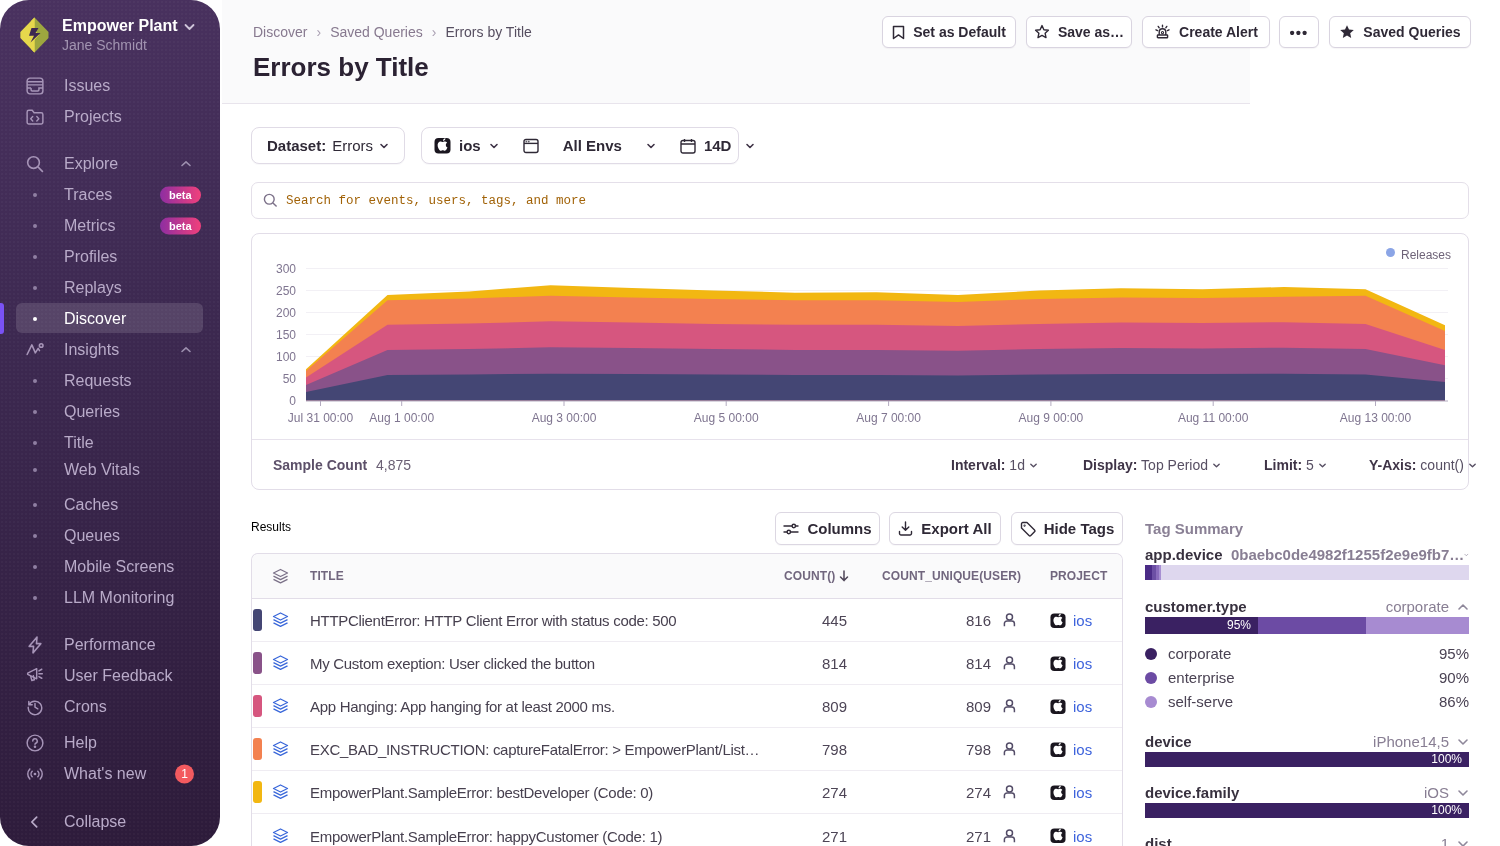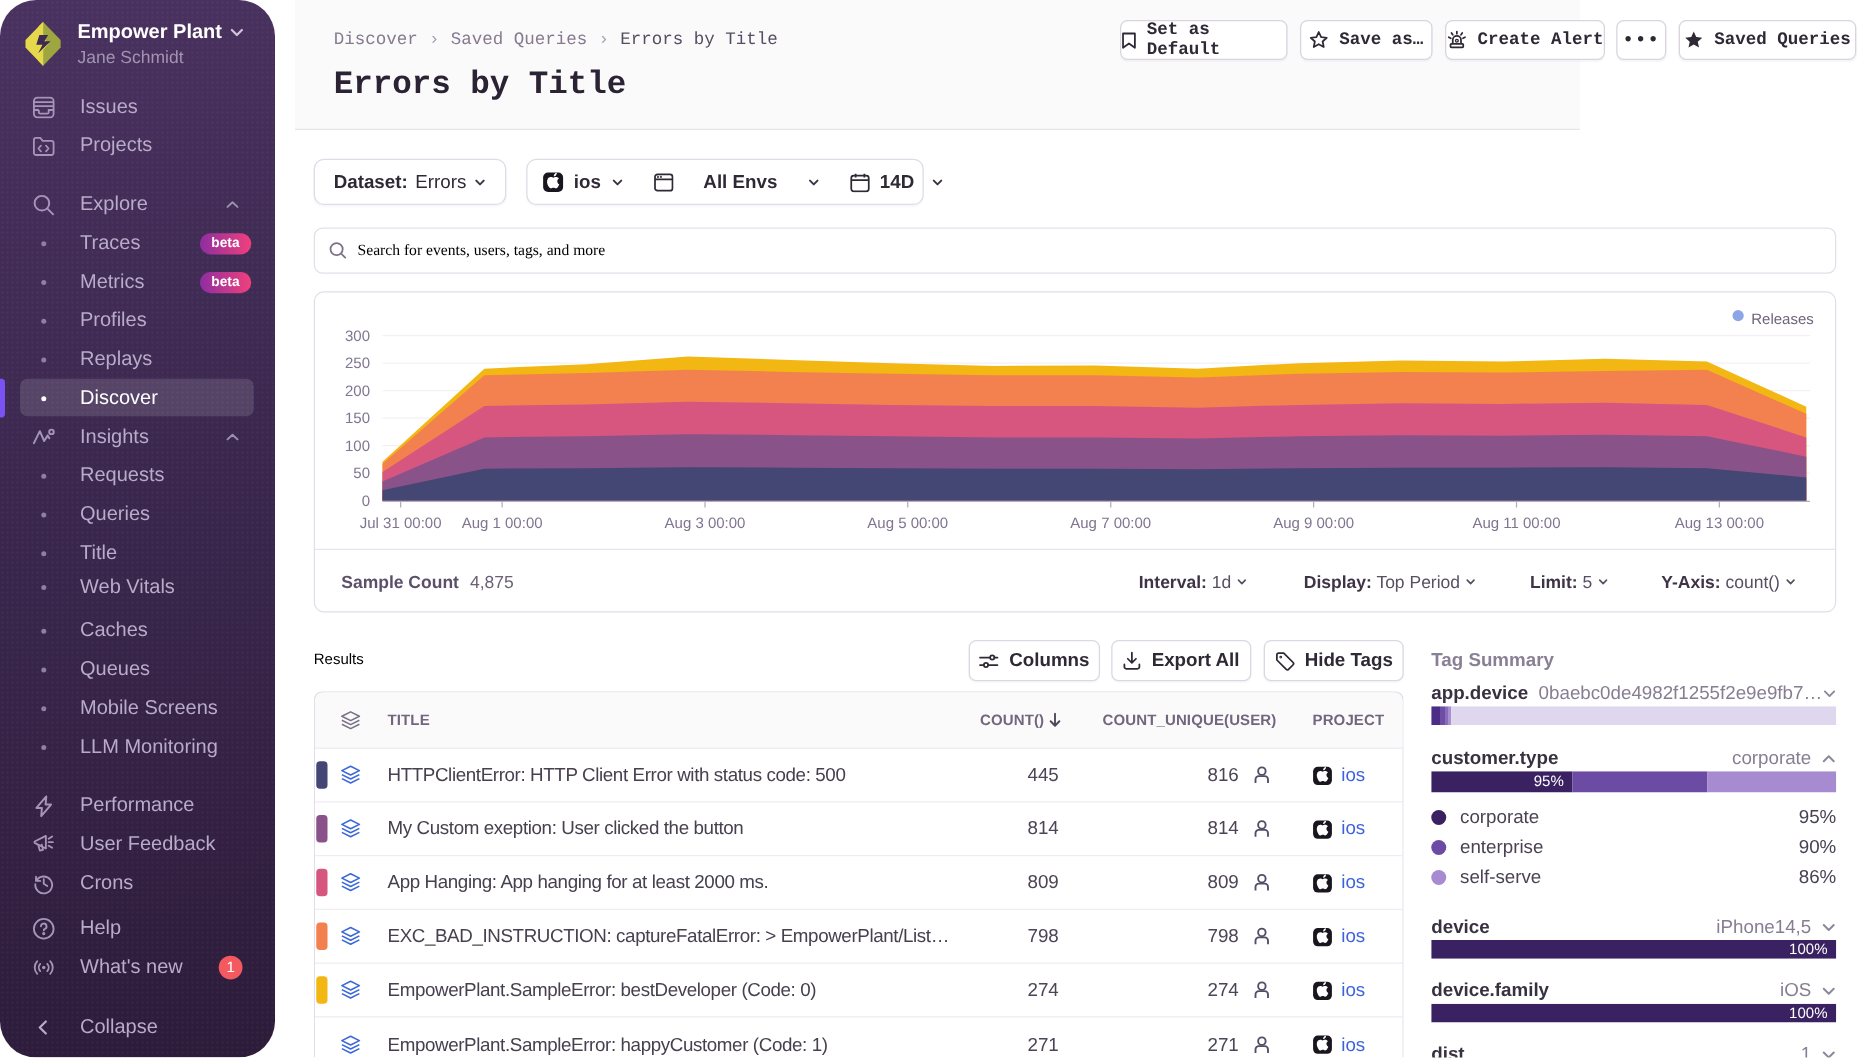--- a/index.html
+++ b/index.html
@@ -23,46 +23,46 @@
 .badge-beta {
   position:absolute; left:160px; top:50%; transform:translateY(-50%); padding:2px 9px 3px; border-radius:10px;
   background:linear-gradient(90deg,#8e2ea1 0%, #f0407c 100%);
   color:#fff; font-size:11px; font-weight:bold; 
 }
 .sel-pill { position:absolute; left:16px; top:0px; width:187px; height:30px; background:rgba(255,255,255,0.13); border-radius:6px; }
 .sel-accent { position:absolute; left:0; top:0px; width:4px; height:31px; background:#7a52f4; border-radius:0 3px 3px 0; }
 .red-badge { position:absolute; left:175px; top:50%; transform:translateY(-50%); width:19px; height:19px; border-radius:50%; background:#f35a5f; color:#fff; font-size:12px; text-align:center; line-height:19px; }
 
 
-#pagehead { position:absolute; left:236px; top:0; width:1028px; height:104px; background:#fafafb; border-bottom:1px solid #e8e4ec;font-family:Liberation Mono, monospace; }
+#pagehead { position:absolute; left:222px; top:0; width:1028px; height:104px; background:#fafafb; border-bottom:1px solid #e8e4ec; }
 .crumbs { position:absolute; left:31px; top:24px; font-size:14px; color:#87798f; }
 .crumbs .sep { color:#a99fb2; margin:0 9px; }
 .crumbs .cur { color:#564e60; }
 .pagetitle { position:absolute; left:31px; top:52px; font-size:26px; font-weight:bold; color:#2b2233; }
 .hbtn { position:absolute; top:16px; height:32px; background:#fff; border:1px solid #d9d4e0; border-radius:6px;
   box-shadow:0 1px 1px rgba(40,30,60,0.04); font-size:14px; font-weight:bold; color:#2f2936;
   display:flex; align-items:center; justify-content:center; gap:8px; }
 
 
 #content { position:absolute; left:220px; top:105px; width:1280px; height:731px; background:#fff; }
 .pill { position:absolute; background:#fff; border:1px solid #e0dbe6; border-radius:8px; height:37px;
   display:flex; align-items:center; font-size:15px; color:#2f2936; white-space:nowrap; box-shadow:0 1px 1px rgba(40,30,60,0.03);}
 .chev { display:inline-block; width:10px; height:10px; }
 #searchbar { position:absolute; left:31px; top:77px; width:1218px; height:37px; border:1px solid #e4dfe9; border-radius:7px; background:#fff;
   display:flex; align-items:center; padding-left:11px; gap:8px; }
-#searchbar .ph { font-family:Liberation Serif, serif; font-size:12.5px; color:#000000; }
+#searchbar .ph { font-family:Liberation Mono, monospace; font-size:12.5px; color:#a16207; }
 
 #chartpanel { position:absolute; left:31px; top:128px; width:1218px; height:257px; border:1px solid #e2dde8; border-radius:8px; background:#fff; }
 .cp-divider { position:absolute; left:0; top:205px; width:100%; height:1px; background:#e7e2ec; }
 .legend { position:absolute; right:17px; top:14px; font-size:12px; color:#6e6378; display:flex; align-items:flex-start; gap:6px;}
 .legend .dot { width:9px; height:9px; border-radius:50%; background:#8ba5e6; }
 .cp-foot { position:absolute; left:0; top:206px; width:100%; height:50px; }
 .sc-label { position:absolute; left:21px; top:17px; font-size:14px; font-weight:bold; color:#5c5069; }
 .sc-val { position:absolute; left:124px; top:17px; font-size:14px; color:#6b6075; }
-.foot-ctl { position:absolute; top:17px; font-size:14px; color:#574f63; white-space:nowrap; }
+.foot-ctl { position:absolute; top:17px; font-size:14px; color:#574f63; white-space:nowrap;margin-left:40px; }
 .foot-ctl b { color:#3f3447; }
 
 .results-label { position:absolute; left:31px; top:415px; font-size:12px; color:#000000; }
 .rbtn { position:absolute; top:407px; height:33px; background:#fff; border:1px solid #dcd7e2; border-radius:6px;
   font-size:15px; font-weight:bold; color:#2f2936; display:flex; align-items:center; justify-content:center; gap:8px;
   box-shadow:0 1px 1px rgba(40,30,60,0.03); }
 
 
 #rtable { position:absolute; left:31px; top:448px; width:872px; height:293px; border:1px solid #e2dde8; border-radius:7px 7px 0 0; border-bottom:none; background:#fff; }
 .thead { position:absolute; left:0; top:0; width:100%; height:45px; background:#fafafb; border-bottom:1px solid #e2dde8; border-radius:7px 7px 0 0; }
@@ -529,21 +529,21 @@
               <path d="M8.6 5.1 c-0.5 0-1.2-0.55-2-0.52 -1 0.03-1.95 0.6-2.47 1.52 -1.05 1.83-0.27 4.55 0.76 6.04 0.5 0.73 1.1 1.55 1.9 1.52 0.76-0.03 1.05-0.5 1.97-0.5 0.92 0 1.18 0.5 1.99 0.48 0.82-0.02 1.34-0.74 1.84-1.47 0.58-0.84 0.82-1.66 0.83-1.7 -0.02-0.01-1.6-0.62-1.61-2.44 -0.01-1.52 1.24-2.25 1.3-2.29 -0.71-1.05-1.82-1.16-2.21-1.19 -1-0.08-1.85 0.55-2.3 0.55z M10.84 3.12 c0.42-0.51 0.7-1.22 0.63-1.92 -0.6 0.02-1.34 0.4-1.77 0.91 -0.39 0.45-0.73 1.17-0.64 1.86 0.68 0.05 1.36-0.34 1.78-0.85z" fill="#fff"></path>
             </svg>ios</span>
       </div>
     </div>
 
     <div id="tags">
       <div class="tag-h" style="position:absolute;left:0;top:0">Tag Summary</div>
 
       <div class="tag-sec" style="top:26px">
         <div class="tag-top">
-          <span class="tag-name">app.device&nbsp;&nbsp;<span class="tag-val" style="font-weight:normal">0baebc0de4982f1255f2e9e9fb7…</span></span>
+          <span class="tag-name">app.device&nbsp;&nbsp;<span class="tag-val" style="font-weight:bold">0baebc0de4982f1255f2e9e9fb7…</span></span>
           <svg width="12" height="8" viewBox="0 0 12 8">
               <path d="M2 2 L6 6 L10 2" stroke="#8e879a" stroke-width="1.6" fill="none" stroke-linecap="round" stroke-linejoin="round"></path>
             </svg>
         </div>
         <div class="tag-bar" style="height:15px">
           <span style="width:7px;background:#4b2c87"></span>
           <span style="width:4px;background:#6c4fa4"></span>
           <span style="width:3px;background:#8a6cbc"></span>
           <span style="width:2px;background:#a78fd2"></span>
           <span style="flex:1;background:#ded7ee"></span>

